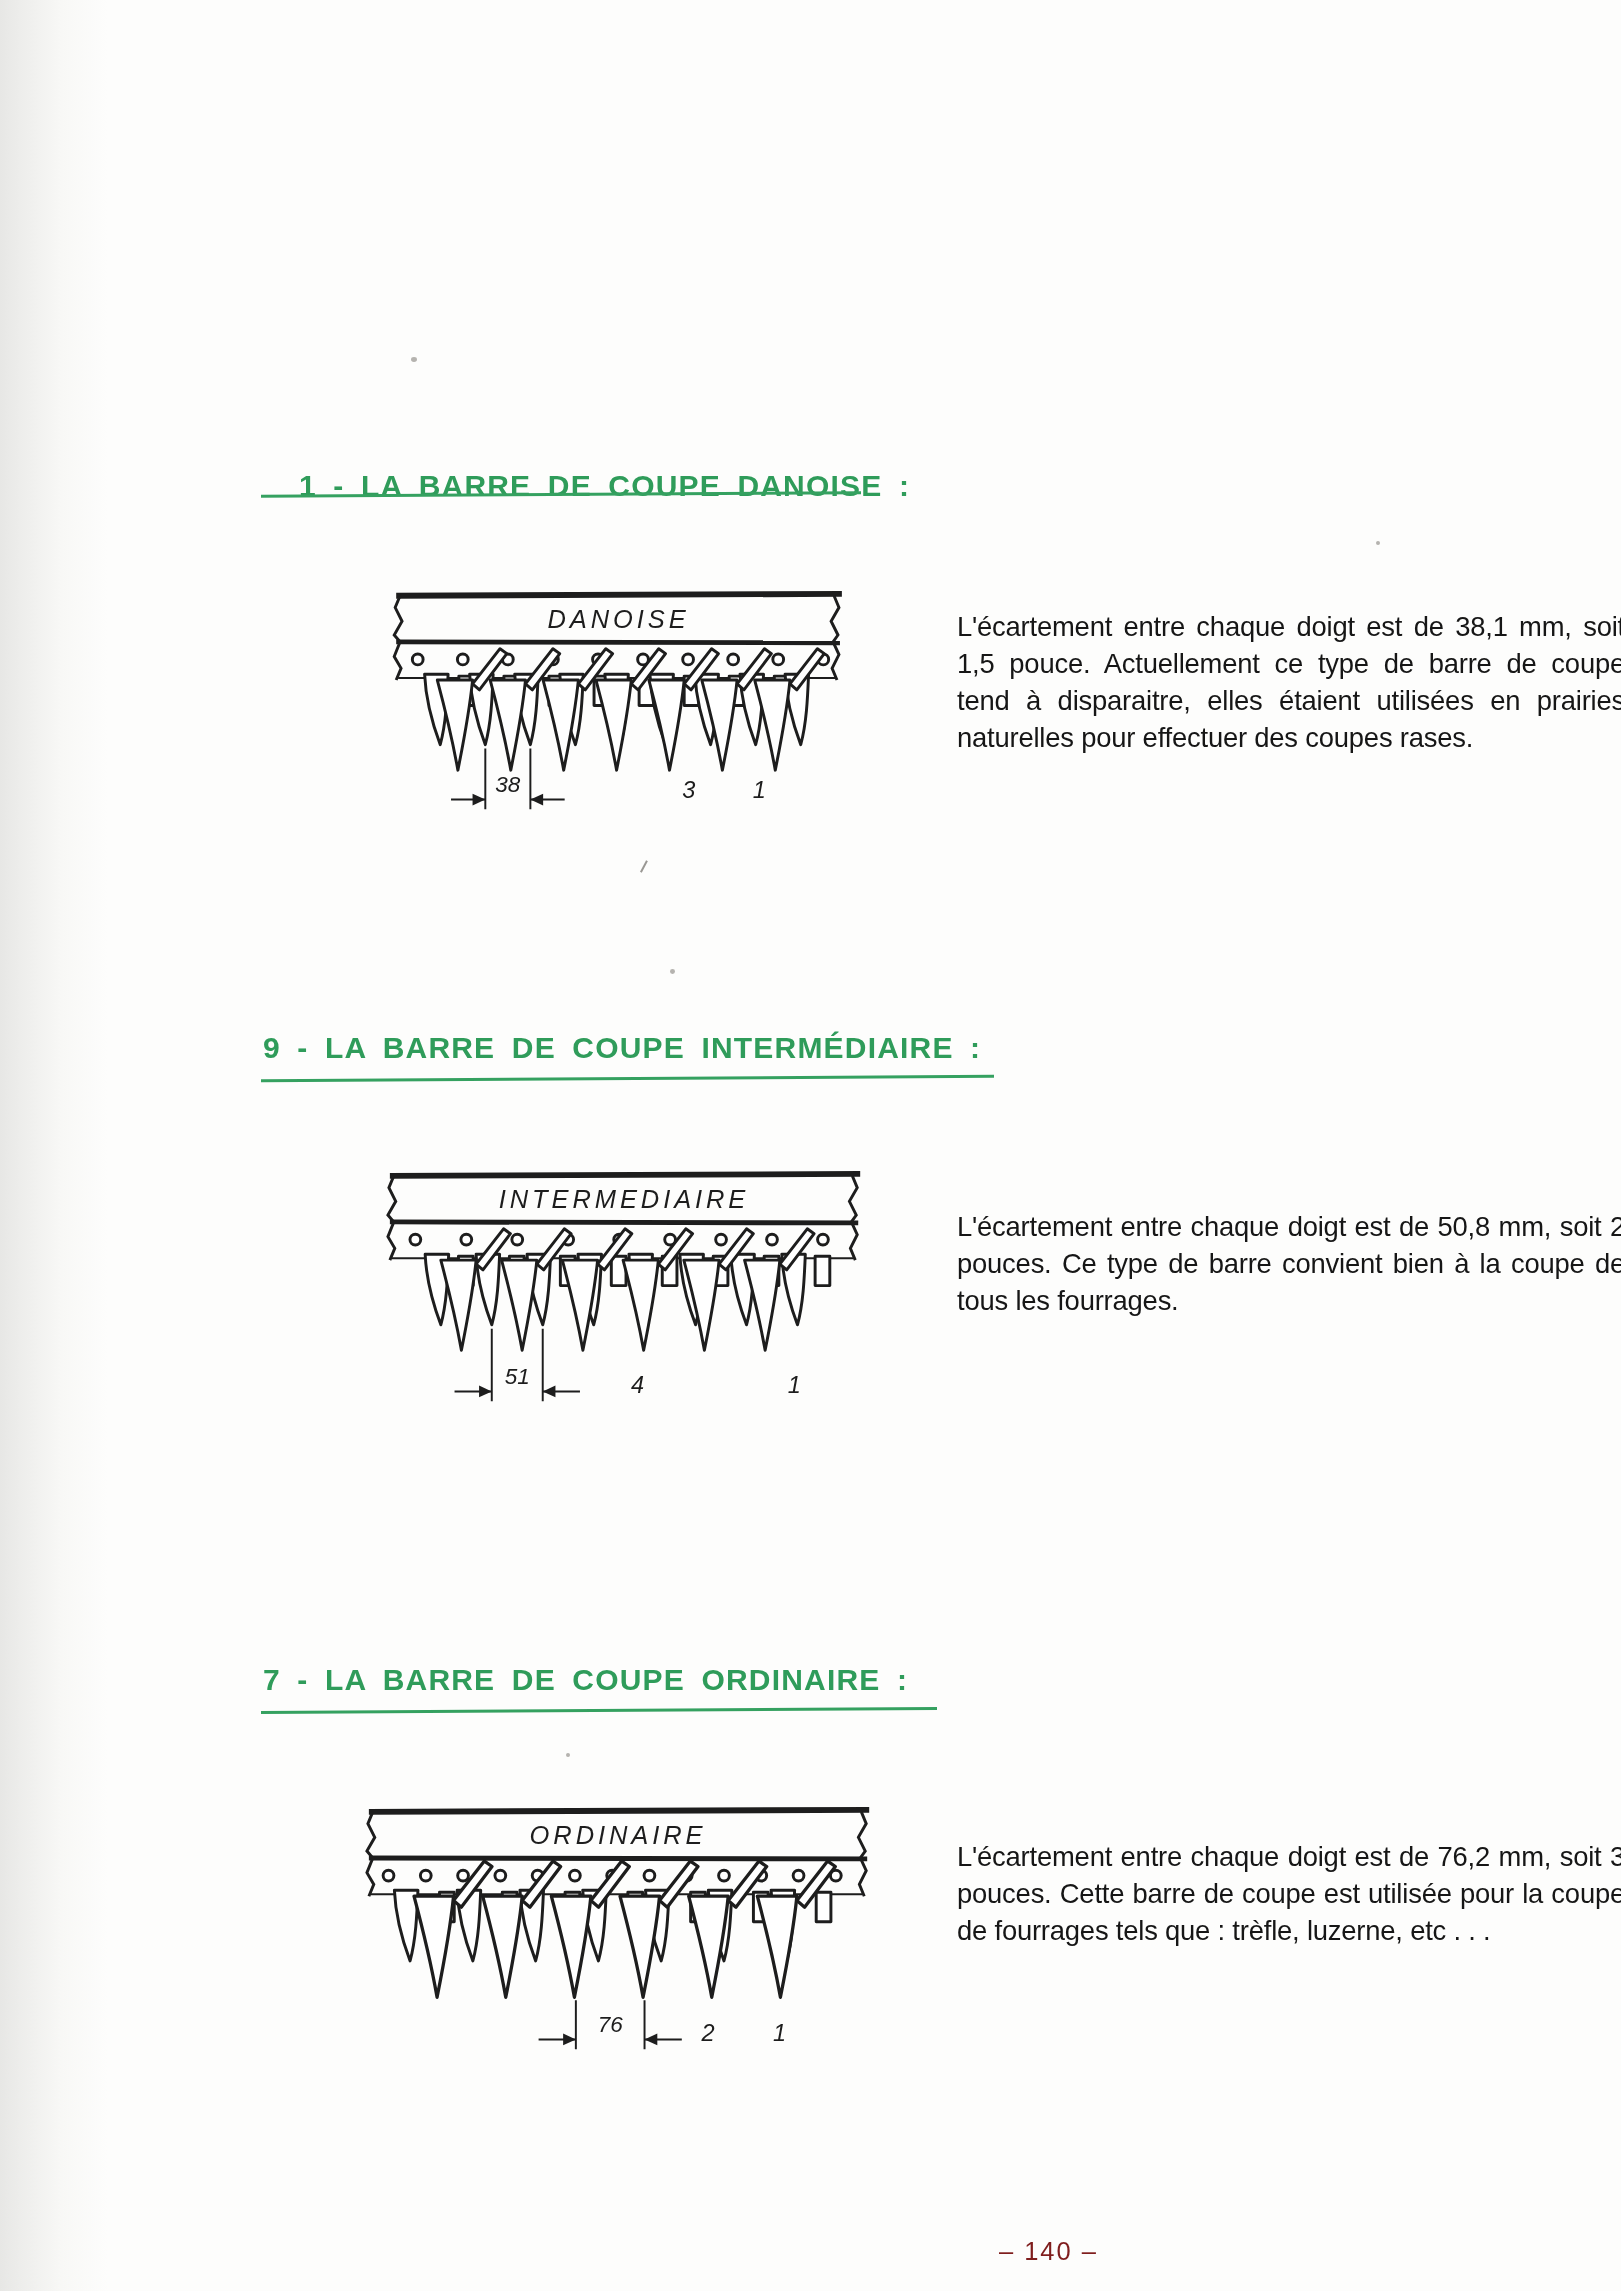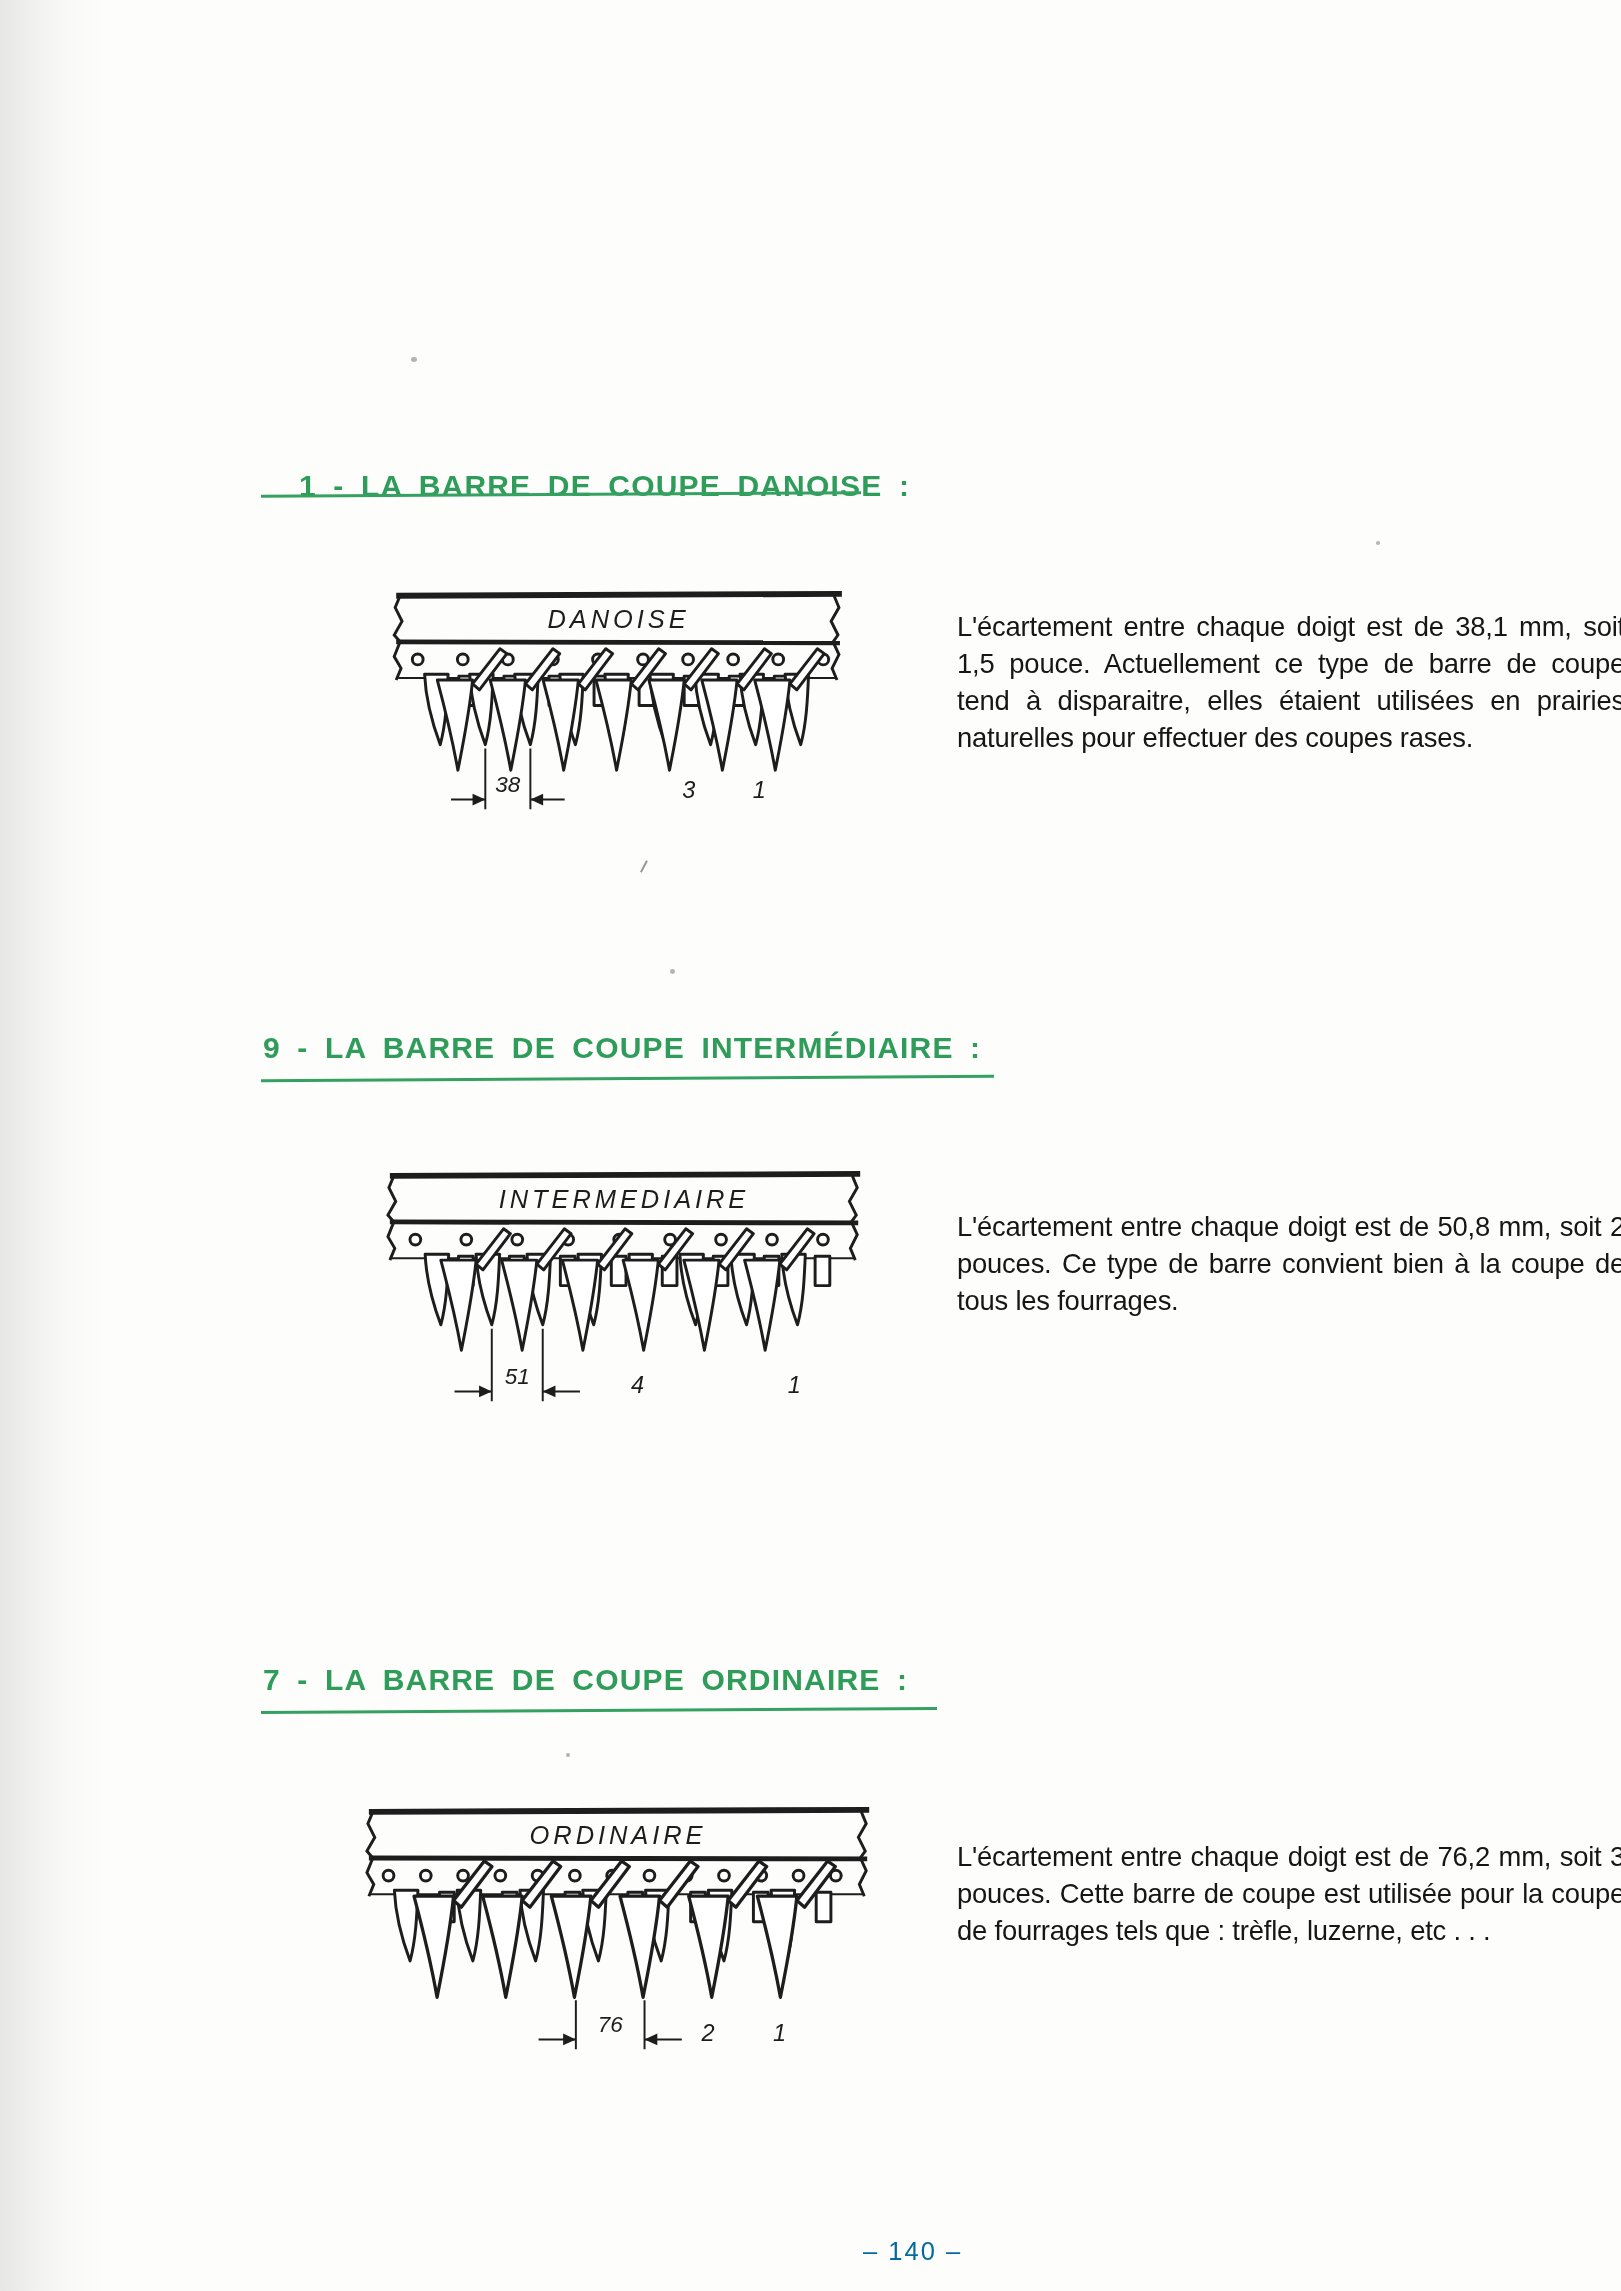--- a/index.html
+++ b/index.html
@@ -9,22 +9,22 @@
     background:linear-gradient(90deg,#e7e7e5 0,#efefed 27.4px,#f8f8f6 61px,rgba(253,253,252,0) 100%);}
   .section-heading{position:absolute;color:#2f9c5a;font-weight:bold;font-size:30px;
     letter-spacing:1.2px;word-spacing:6.9px;white-space:nowrap;}
   .heading-underline{position:absolute;height:2.9px;background:#35a160;transform:rotate(-0.35deg);}
   .para{position:absolute;width:668px;font-size:27.4px;line-height:37px;color:#161616;
     text-align:justify;letter-spacing:-0.2px;}
   .diagram{position:absolute;}
   .dg-stroke{fill:#ffffff;stroke:#1d1d1d;stroke-width:3;stroke-linejoin:round;}
   .dg-line{stroke:#1d1d1d;fill:none;}
   .dg-text{font-family:"Liberation Sans",sans-serif;font-style:italic;fill:#1d1d1d;}
-  .page-number{position:absolute;left:863px;top:2237px;width:235px;text-align:left;
-    font-size:25.5px;color:#0369a1;letter-spacing:2px;}
+  .page-number{position:absolute;left:863px;top:2237px;width:235px;text-align:right;
+    font-size:25.5px;color:#7f1d1d;letter-spacing:2px;}
   .speck{position:absolute;background:#b5b3af;border-radius:50%;}
   .speck-slash{position:absolute;width:2px;height:12.7px;background:#9a9894;transform:rotate(28deg);}
 </style>
 </head>
 <body>
 
 <div class="page-edge"></div>
 
 <svg width="0" height="0" style="position:absolute" aria-hidden="true">
   <defs>

